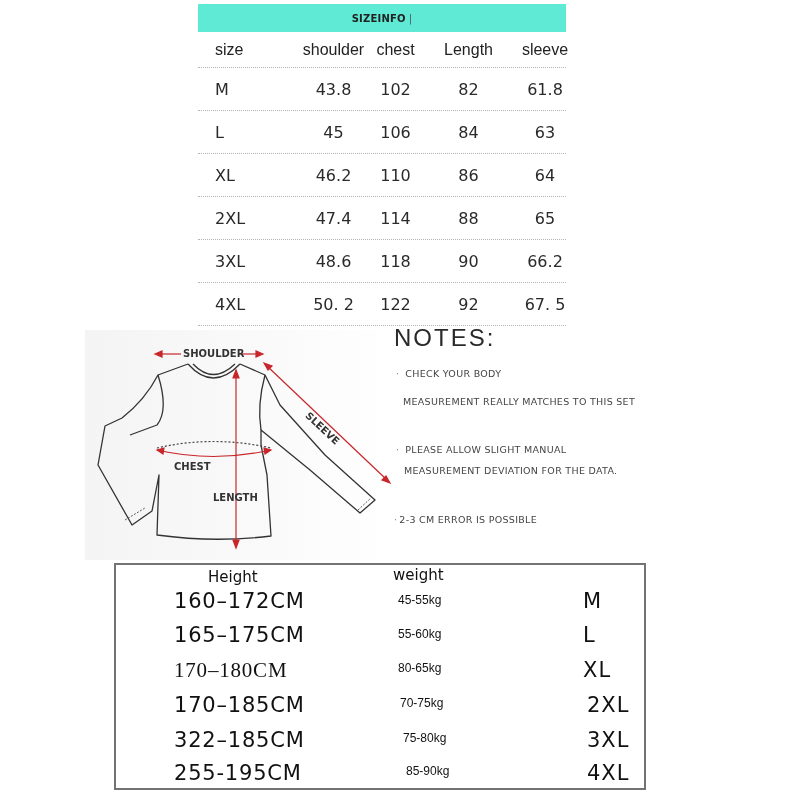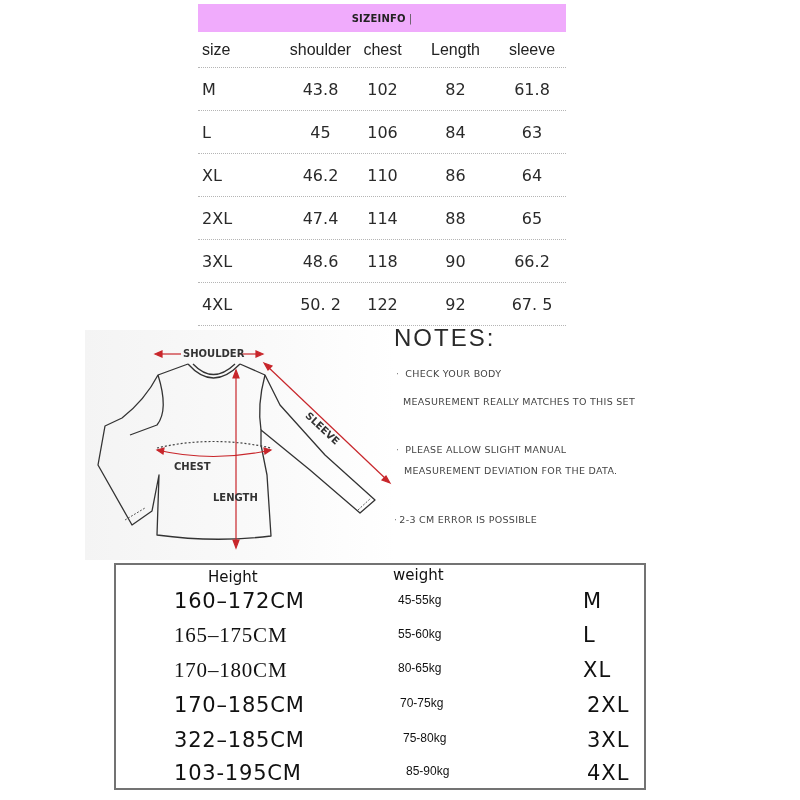--- a/index.html
+++ b/index.html
@@ -1,25 +1,25 @@
 <!DOCTYPE html>
 <html><head>
   <meta charset="utf-8">
   <style>
     html, body { margin: 0; padding: 0; background: #ffffff; }
     body { width: 800px; height: 800px; position: relative; overflow: hidden; font-family: "Liberation Sans", sans-serif; color: #222; }
 
     
     .size-table { position: absolute; left: 198px; top: 4px; width: 368px; }
-    .size-header { height: 28px; background: #f0abfc; display: flex; align-items: center; justify-content: center; }
+    .size-header { height: 28px; background: #5eead4; display: flex; align-items: center; justify-content: center; }
     .size-header span { font-family: "DejaVu Sans", sans-serif; font-weight: bold; font-size: 10px; color: #222; letter-spacing: 0.2px; }
     .size-header span.cursor { font-weight: normal; margin-left: 3px; color: #555; }
     .row { position: relative; height: 42px; border-bottom: 1px dotted #b5b5b5; }
     .row.head { height: 35px; }
-    .cell { position: absolute; top: 0; height: 100%; display: flex; align-items: center; justify-content: center; font-size: 17px; color: #2a2a2a; }
+    .cell { position: absolute; top: 0; height: 100%; display: flex; align-items: center; justify-content: center; font-size: 17px; color: #2a2a2a; margin-left: 13px; }
     .row.head .cell { font-size: 16px; color: #222; }
     .c0 { left: 4px; width: 60px; justify-content: flex-start; }
     .c1 { left: 70px; width: 105px; }
     .c2 { left: 157px; width: 55px; }
     .c3 { left: 225px; width: 65px; }
     .c4 { left: 300px; width: 68px; }
     .data .c0 { font-family: "DejaVu Sans", sans-serif; font-size: 15px; }
     .data .cell { font-family: "DejaVu Sans", sans-serif; font-size: 16px; }
 
     
@@ -166,32 +166,32 @@
 </div>
 
 <div class="hw-box">
   <div class="hw-label" style="left:92px; top:3px;">Height</div>
   <div class="hw-label" style="left:277px; top:1px; font-size:15px;">weight</div>
 
   <div class="hw-height" style="left:58px; top:24px;">160–172CM</div>
   <div class="hw-weight" style="left:282px; top:28px;">45-55kg</div>
   <div class="hw-size" style="left:467px; top:24px;">M</div>
 
-  <div class="hw-height" style="left:58px; top:58px;font-family:Liberation Serif, serif;">165–175CM</div>
+  <div class="hw-height" style="left:58px; top:58px;">165–175CM</div>
   <div class="hw-weight" style="left:282px; top:62px;">55-60kg</div>
   <div class="hw-size" style="left:467px; top:58px;">L</div>
 
   <div class="hw-height" style="left:58px; top:93px;font-family:Liberation Serif, serif;">170–180CM</div>
   <div class="hw-weight" style="left:282px; top:96px;">80-65kg</div>
   <div class="hw-size" style="left:467px; top:93px;">XL</div>
 
   <div class="hw-height" style="left:58px; top:128px;">170–185CM</div>
   <div class="hw-weight" style="left:284px; top:131px;">70-75kg</div>
   <div class="hw-size" style="left:471px; top:128px;">2XL</div>
 
   <div class="hw-height" style="left:58px; top:163px;">322–185CM</div>
   <div class="hw-weight" style="left:287px; top:166px;">75-80kg</div>
   <div class="hw-size" style="left:471px; top:163px;">3XL</div>
 
-  <div class="hw-height" style="left:58px; top:196px;">103-195CM</div>
+  <div class="hw-height" style="left:58px; top:196px;">255-195CM</div>
   <div class="hw-weight" style="left:290px; top:199px;">85-90kg</div>
   <div class="hw-size" style="left:471px; top:196px;">4XL</div>
 </div>
 
 </body></html>

